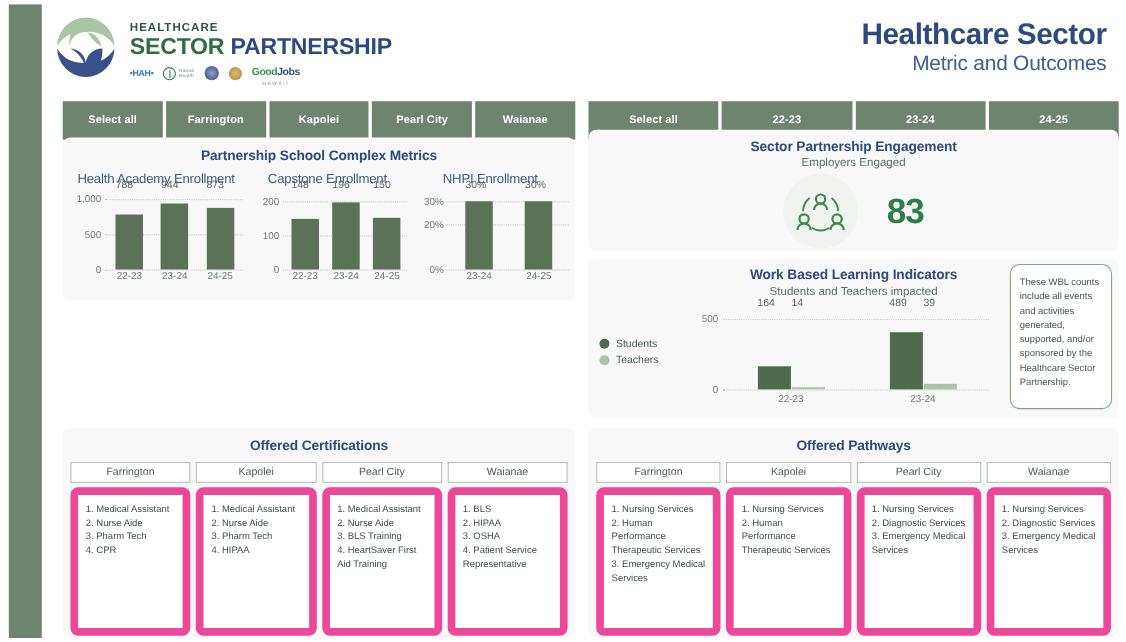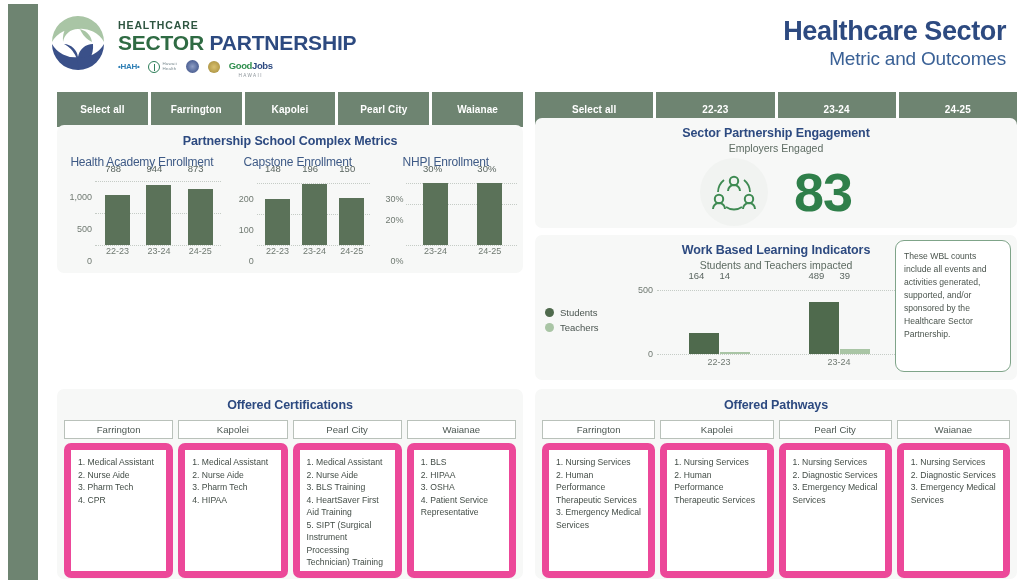--- a/index.html
+++ b/index.html
@@ -98,21 +98,21 @@
   .mini { flex: 1 1 0; position: relative; }
   .mini.w1 { flex: 1.06 1 0; }
   .mini.w2 { flex: 0.98 1 0; }
   .mini.w3 { flex: 0.96 1 0; }
   .mini-title {
     text-align: center; font-size: 12px; color: #3e5a86; font-weight: normal;
     letter-spacing: -0.2px; white-space: nowrap;
   }
   .plot { position: relative; height: 84px; margin-top: 6px; }
   .yaxis {
-    position: absolute; left: 0; top: 16px; width: 34px; height: 100%;
+    position: absolute; left: 0; top: 0; width: 34px; height: 100%;
   }
   .ytick {
     position: absolute; right: 3px; font-size: 9px; color: #707a72;
     transform: translateY(-50%); white-space: nowrap;
   }
   .grid-line {
     position: absolute; left: 34px; right: 2px; height: 0;
     border-top: 1px dotted #c5ccc6;
   }
   .bars {
@@ -146,41 +146,41 @@
   }
 
   
   #card-engage { left: 535px; top: 118px; width: 482px; height: 110px; }
   #card-engage .card-title { padding-top: 8px; }
   .engage-inner {
     display: flex; align-items: center; justify-content: center;
     gap: 26px; margin-top: 4px;
   }
   .engage-number {
-    font-size: 54px; font-weight: bold; color: #2f7f4a; line-height: 1;
+    font-size: 32px; font-weight: bold; color: #2f7f4a; line-height: 1;
     letter-spacing: -1px;
   }
 
   
   #card-wbl { left: 535px; top: 235px; width: 482px; height: 145px; }
   #card-wbl .card-title { padding-top: 8px; }
   .wbl-body { position: relative; height: 96px; margin-top: 3px; }
   .legend { position: absolute; left: 10px; top: 33px; }
   .legend-row {
     display: flex; align-items: center; gap: 6px; margin-bottom: 4px;
   }
   .legend-dot { width: 9px; height: 9px; border-radius: 50%; }
   .legend-label { font-size: 9.5px; color: #4a5550; }
   .wbl-plot { position: absolute; left: 88px; right: 118px; top: 0; bottom: 0; }
   .wbl-group { position: relative; display: flex; align-items: flex-end;
     gap: 1px; height: 100%; }
 
   
   .note-box {
-    position: absolute; right: 6px; top: 5px; width: 116px; height: 132px;
+    position: absolute; right: 6px; top: 5px; width: 93px; height: 132px;
     border: 1.2px solid #7fa489; border-radius: 9px; background: #ffffff;
     padding: 9px 8px; font-size: 8.6px; line-height: 1.52; color: #4a544d;
   }
 
   
   #card-certs { left: 57px; top: 389px; width: 466px; height: 190px; }
   #card-paths { left: 535px; top: 389px; width: 482px; height: 190px; }
   .list-section .card-title { padding-top: 9px; }
   .col-headers { display: flex; gap: 5px; padding: 0 7px; margin-top: 8px; }
   .col-header {
@@ -472,21 +472,20 @@
           <div>1. Medical Assistant</div>
           <div>2. Nurse Aide</div>
           <div>3. Pharm Tech</div>
           <div>4. HIPAA</div>
         </div>
         <div class="col-box">
           <div>1. Medical Assistant</div>
           <div>2. Nurse Aide</div>
           <div>3. BLS Training</div>
           <div>4. HeartSaver First Aid Training</div>
-          <div>5. SIPT (Surgical Instrument Processing Technician) Training</div>
         </div>
         <div class="col-box">
           <div>1. BLS</div>
           <div>2. HIPAA</div>
           <div>3. OSHA</div>
           <div>4. Patient Service Representative</div>
         </div>
       </div>
   </div>
 

